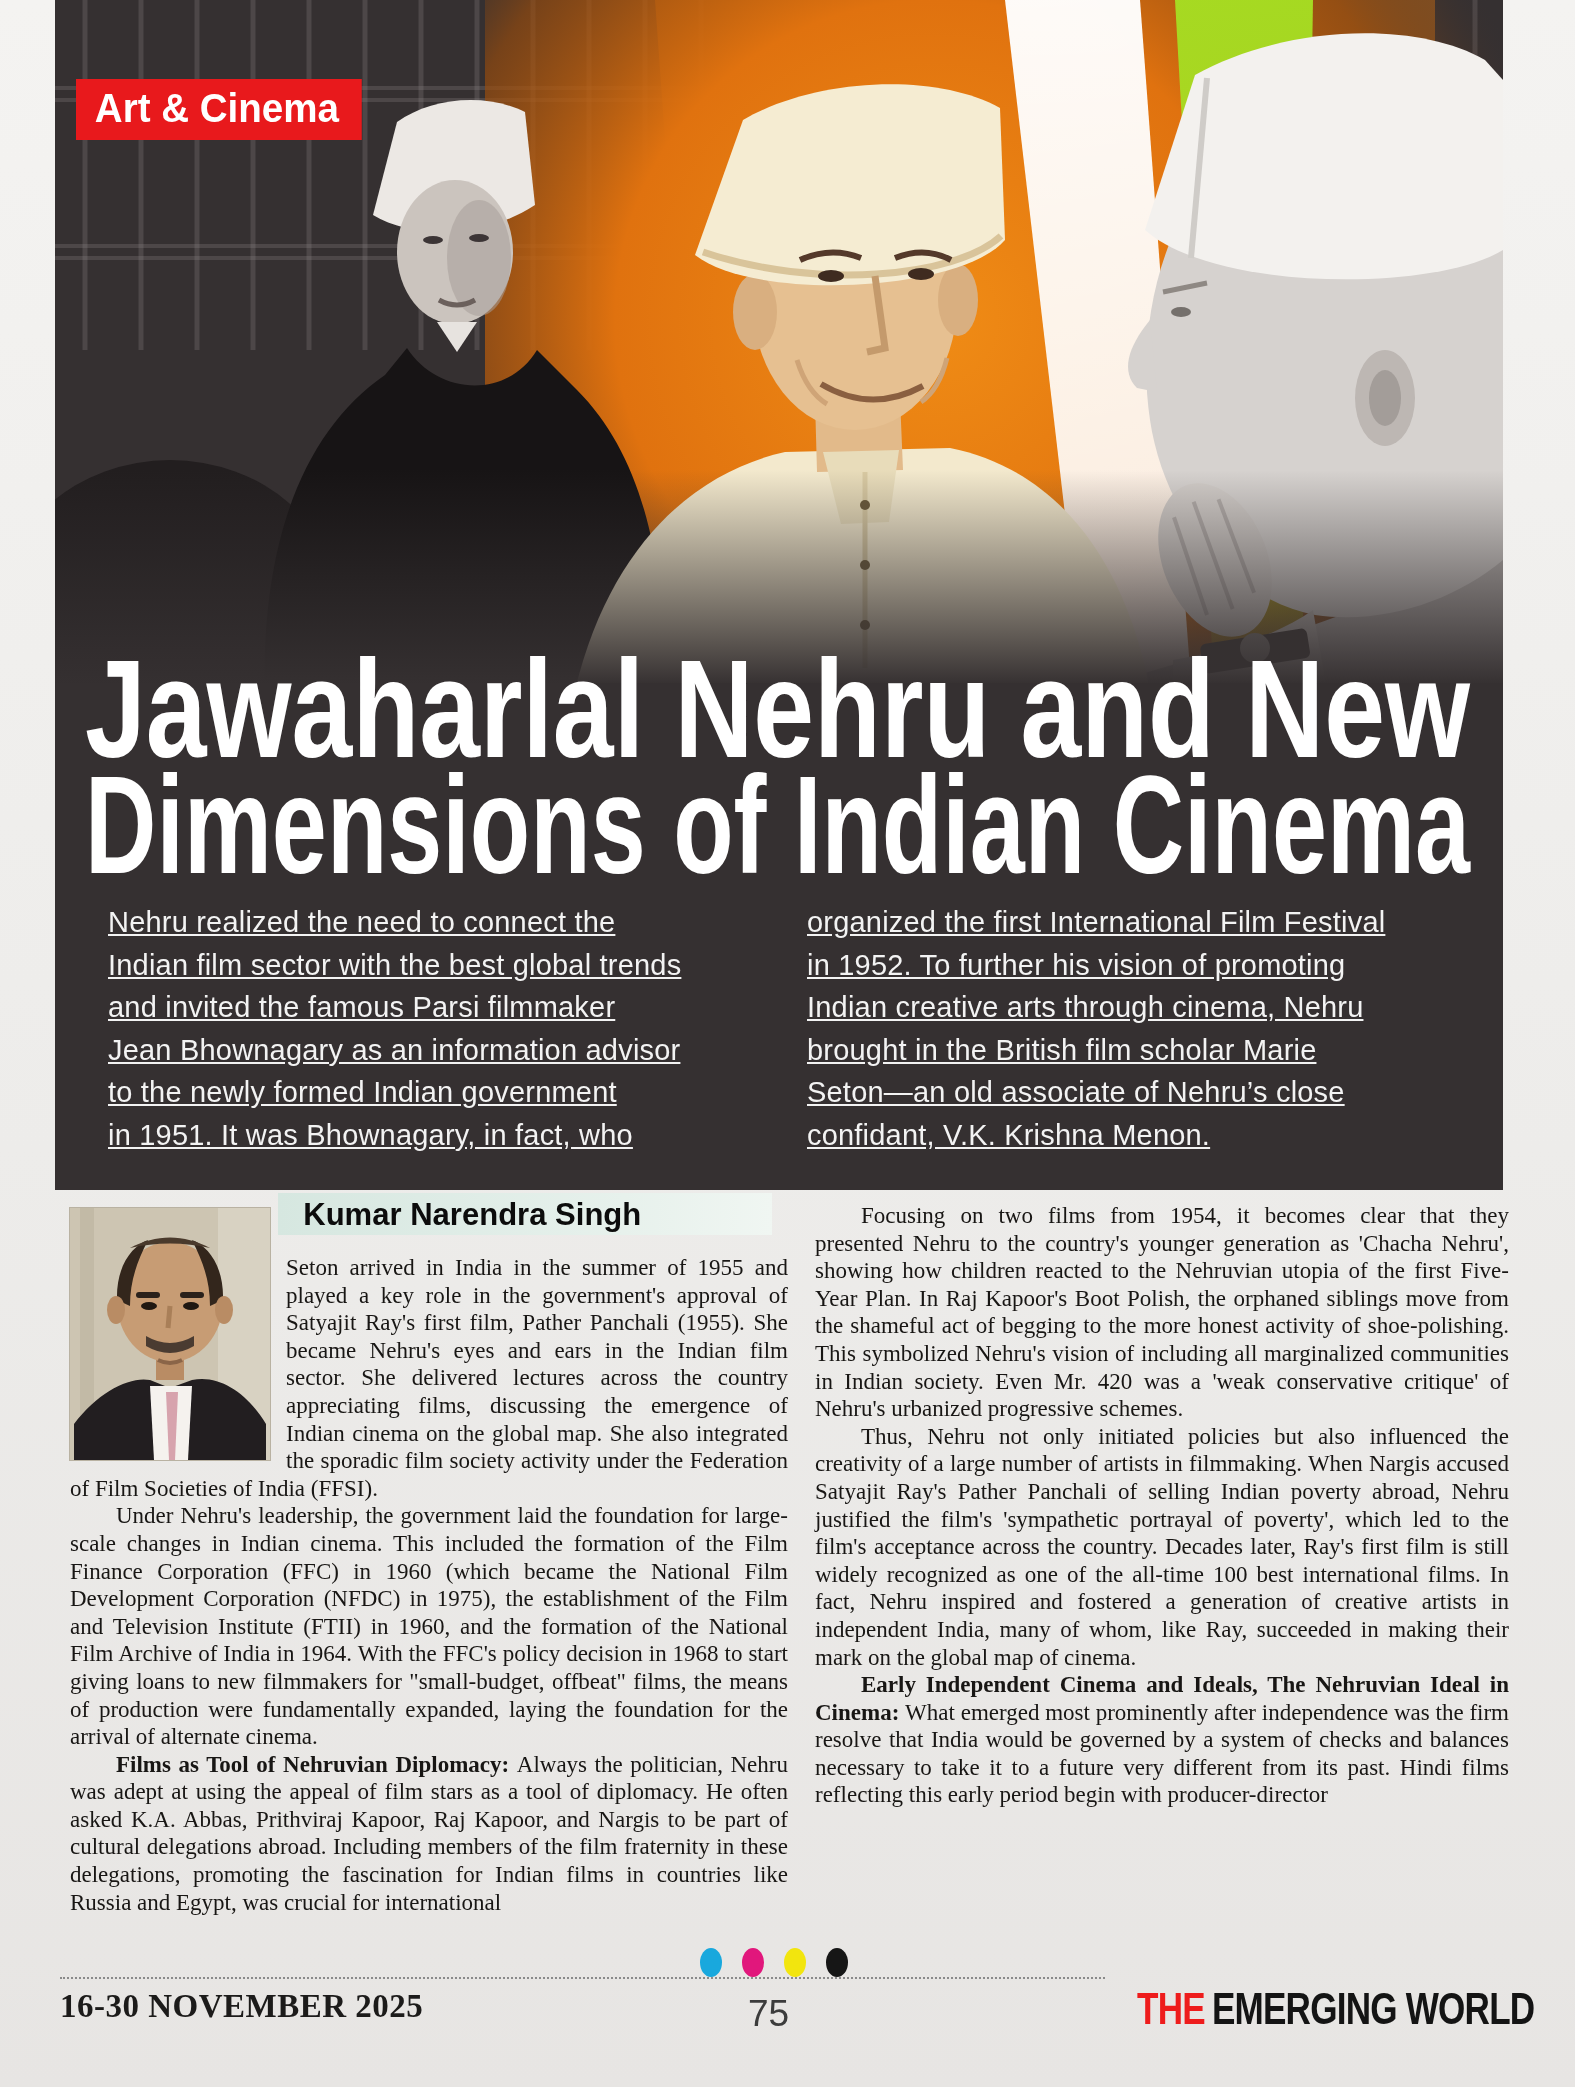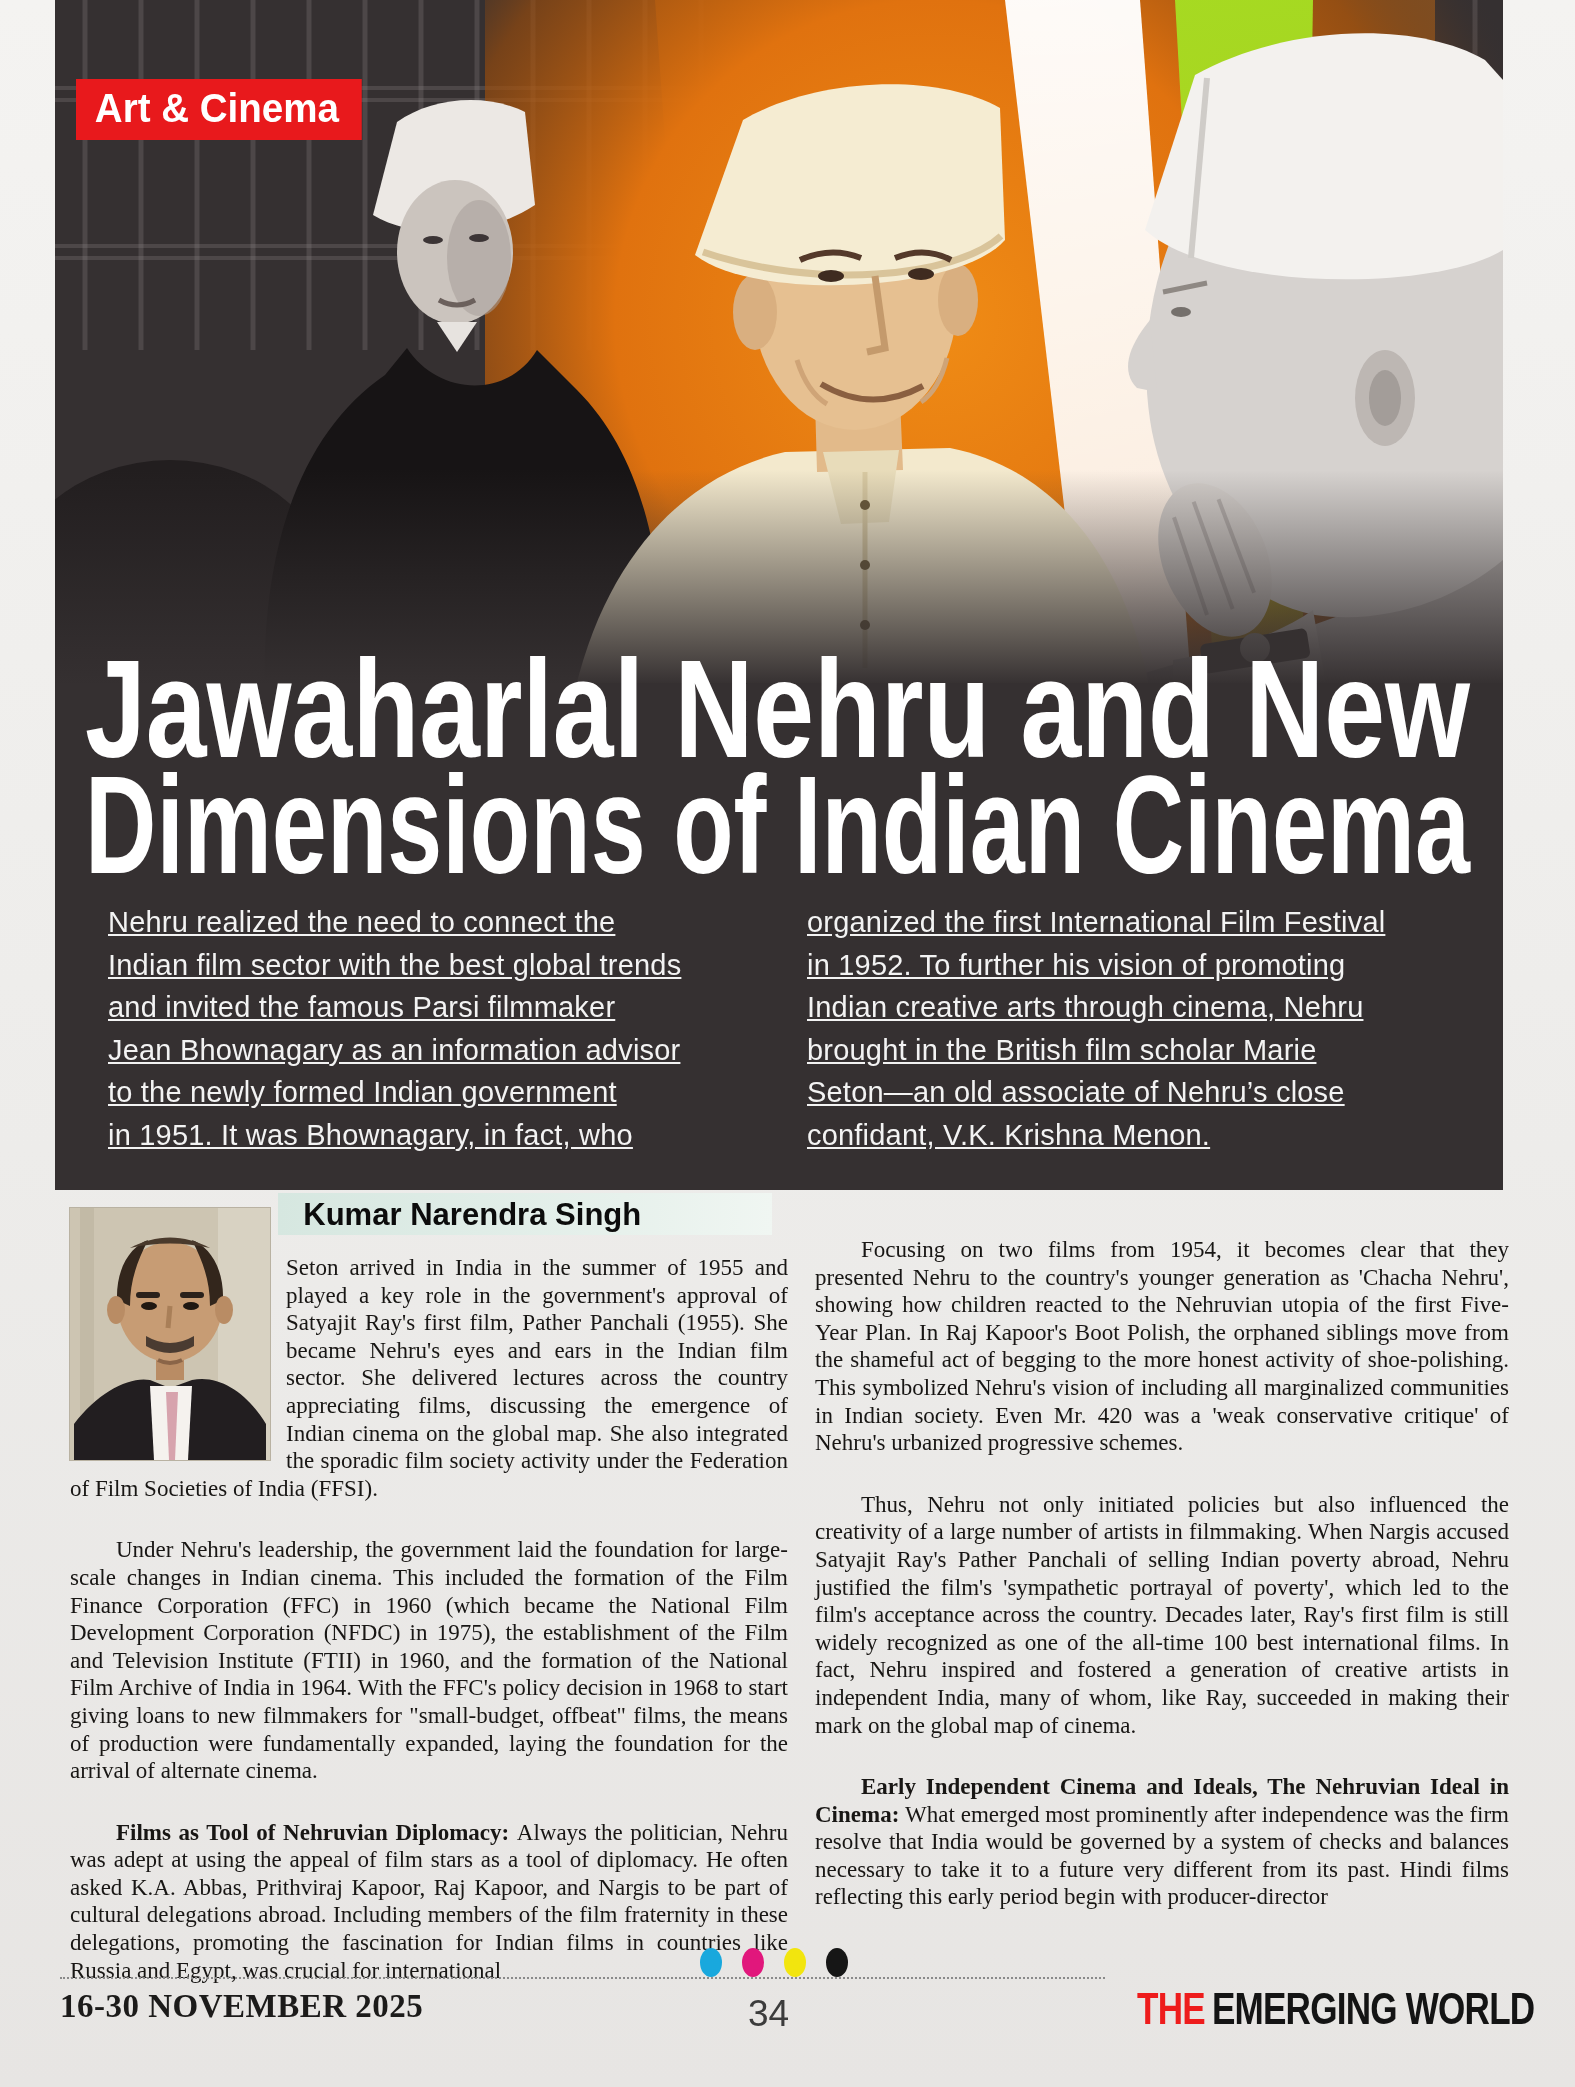--- a/index.html
+++ b/index.html
@@ -23,21 +23,21 @@
          padding-left:26px;color:#0c0c0c;transform:scaleX(.97);transform-origin:left;white-space:nowrap;}
   
   .col{position:absolute;top:1196px;font-family:"Liberation Serif",serif;font-size:23px;
        line-height:27.6px;text-align:justify;color:#181614;}
   .col-left{left:70px;width:718px;}
   .col-right{left:815px;width:694px;padding-top:6px;}
   .photo-float{float:left;width:200px;height:252px;margin:12px 16px 6px 0;
        outline:1px solid #b9b2a2;}
   .col-left p:first-of-type{margin-top:58px;}
   .para{margin:0;}
-  .para.indent{text-indent:46px;margin-top:34px;}
+  .para.indent{text-indent:46px;}
   .para b.lead{font-weight:bold;}
   
   .footer-rule{position:absolute;left:60px;top:1977px;width:1045px;height:0;
        border-top:2px dotted #8a8a8a;}
   .cmyk-dots{position:absolute;left:700px;top:1948px;display:flex;gap:20px;}
   .cmyk-dots span{display:inline-block;width:22px;height:29px;border-radius:50%;}
   .dot-cyan{background:#19a8dd;}
   .dot-magenta{background:#e1177c;}
   .dot-yellow{background:#f2e50e;}
   .dot-black{background:#161616;}
@@ -236,19 +236,19 @@
     </div>
 
   <div class="footer-rule"></div>
   <div class="cmyk-dots">
     <span class="dot-cyan"></span>
     <span class="dot-magenta"></span>
     <span class="dot-yellow"></span>
     <span class="dot-black"></span>
   </div>
   <div class="issue-date">16-30 NOVEMBER 2025</div>
-  <div class="page-number">34</div>
+  <div class="page-number">75</div>
   <div class="magazine-logo">
     <span class="logo-the">THE</span>
     <span class="logo-rest">EMERGING WORLD</span>
   </div>
 
 </div>
 
 </body></html>

